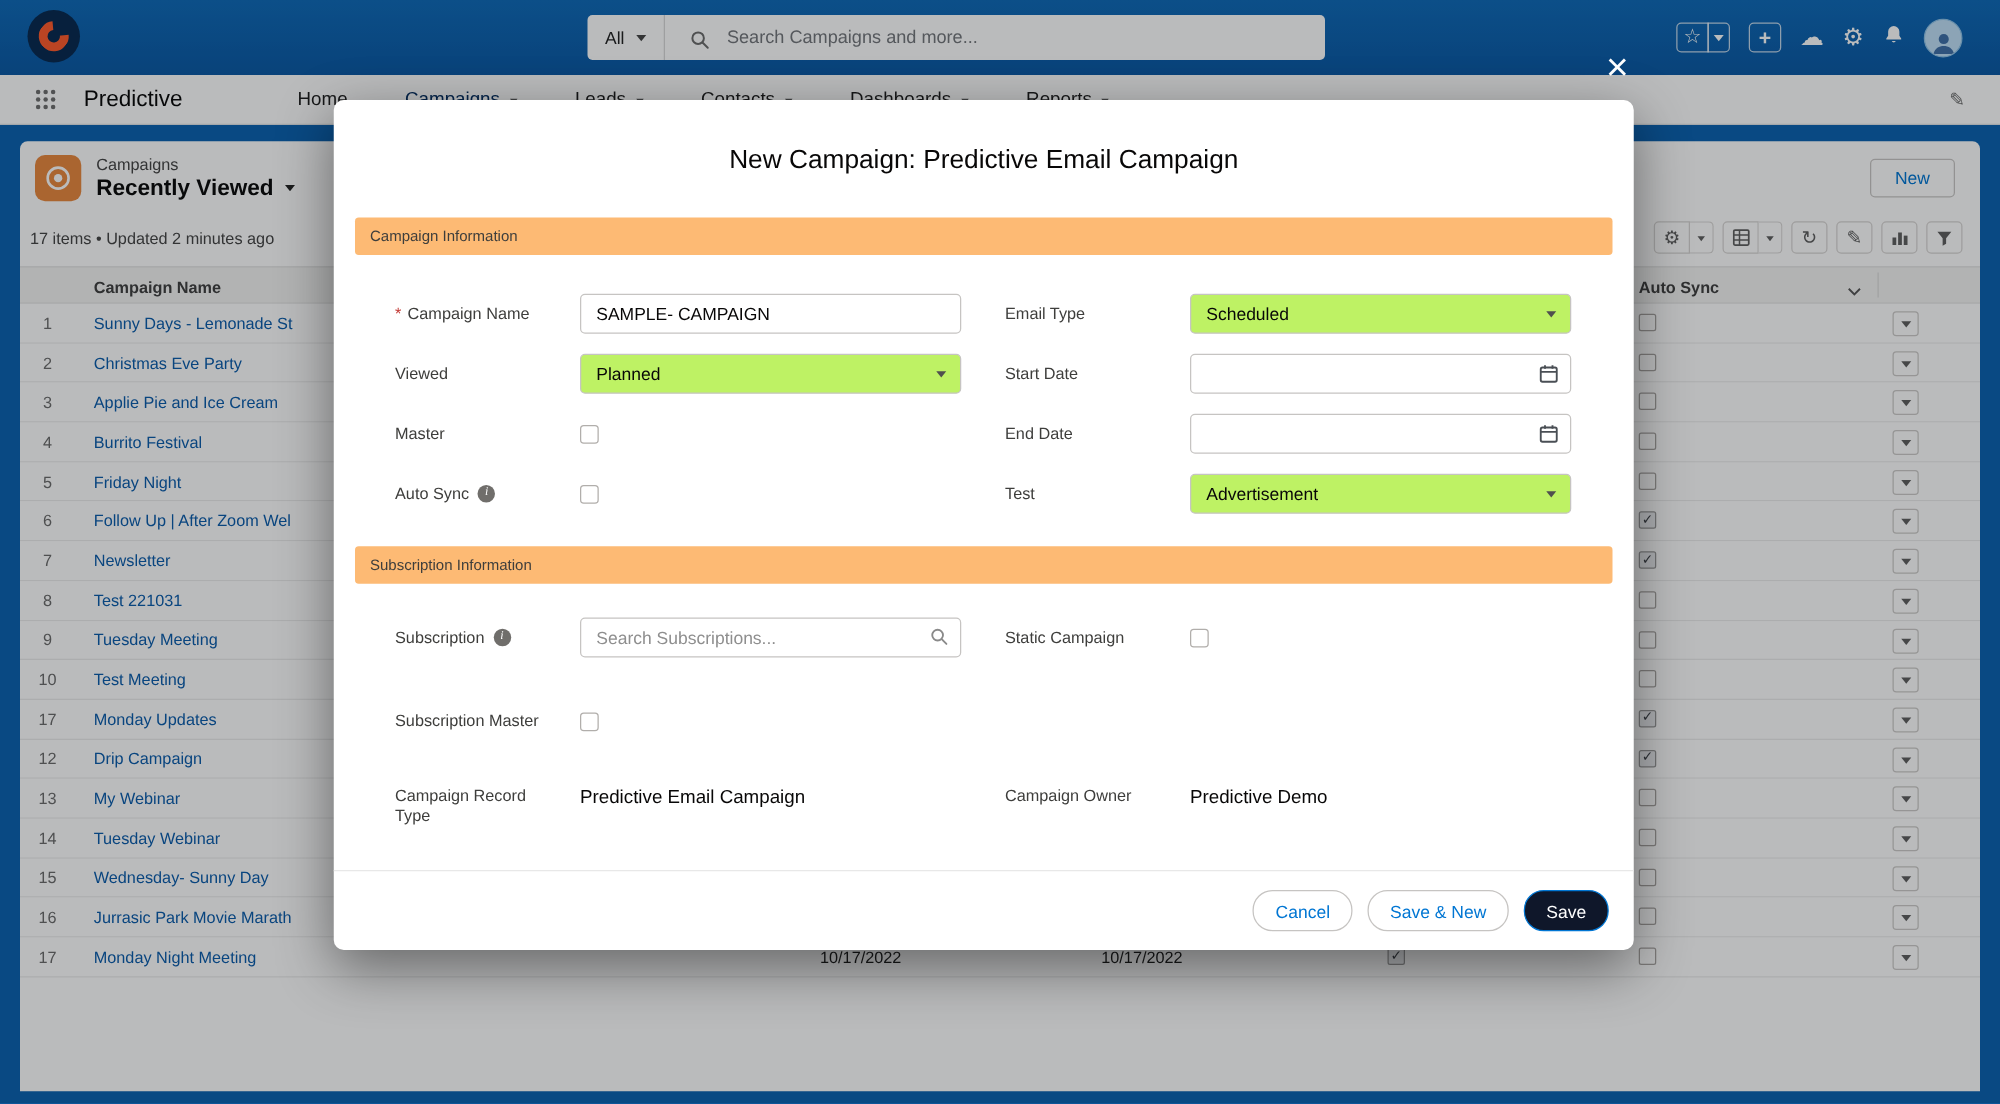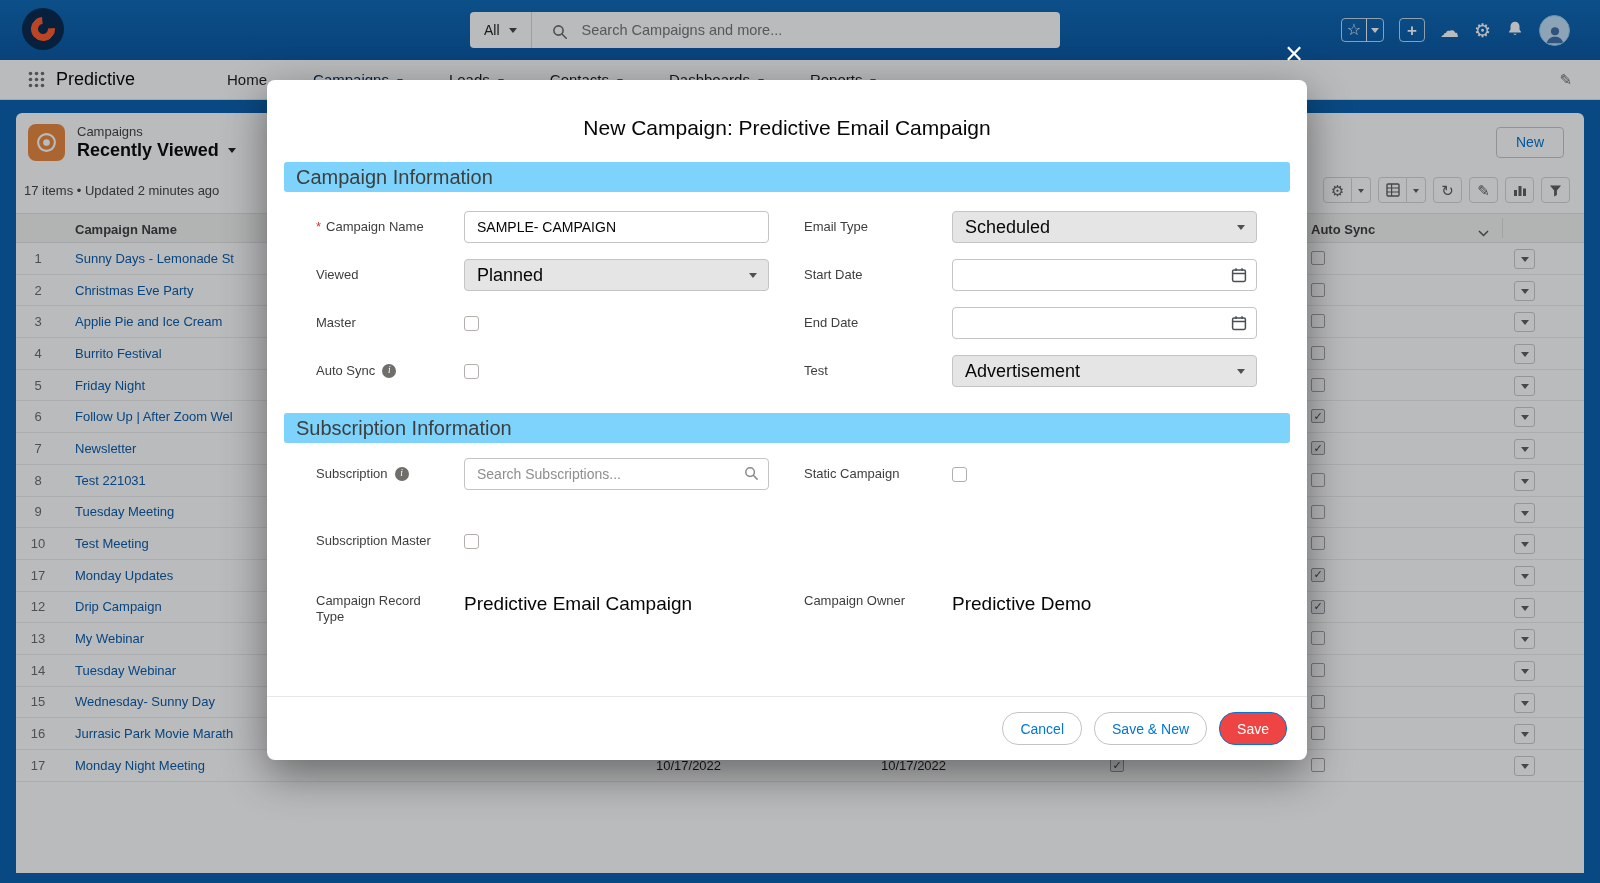--- a/index.html
+++ b/index.html
@@ -21,21 +21,21 @@
   .hbtn.joinR{min-width:18px;margin-left:-1px;border-radius:0 4px 4px 0}
   .hbtn.joinL{border-radius:4px 0 0 4px}
   .hbtn.plus{width:25px;font-size:17px;font-weight:700;line-height:1}
   .wicon{font-size:16px;line-height:1;cursor:pointer}
   .wicon.big{font-size:19px}
   .avatar{width:31px;height:31px;border-radius:50%;background:#bfe0f7;border:1px solid #8fc3e8;display:flex;align-items:flex-end;justify-content:center;overflow:hidden;cursor:pointer}
 
   
   .navbar{position:absolute;left:0;top:60px;width:1600px;height:40px;background:#fff;display:flex;align-items:center;border-bottom:1px solid #dfe3e8;z-index:10}
   .waffle{margin-left:28px;cursor:pointer;display:flex}
-  .appname{margin-left:11px;font-size:18px;font-weight:500;color:#080707}
+  .appname{margin-left:22px;font-size:18px;font-weight:500;color:#080707}
   .tabs{display:flex;margin-left:92px;gap:46px;height:40px}
   .tab{display:flex;align-items:center;gap:8px;font-size:15px;color:#1d1d1d;cursor:pointer;position:relative;height:40px}
   .tab .car{color:#585858;border-width:3.5px;border-top-width:4.5px}
   .tab.active{font-weight:500;color:#032d60}
   .tab.active::after{content:"";position:absolute;left:-8px;right:-8px;bottom:0;height:3px;background:#032d60}
   .nav-pencil{margin-left:auto;margin-right:28px;color:#6e6e6e;font-size:15px;cursor:pointer}
 
   
   .content{position:absolute;left:0;top:100px;width:1600px;height:783px;background:#0b61b0;z-index:5}
   .card{position:absolute;left:16px;top:13px;width:1568px;height:760px;background:#fff;border-radius:6px 6px 0 0;overflow:hidden}
@@ -72,44 +72,44 @@
   .cb .tick{font-size:11px;color:#3e4147;line-height:1}
   .cell-sync{left:1295px}.cell-active{left:1094px}
   .row-action{position:absolute;left:1498px;top:6px;width:21px;height:20px;border:1px solid #cdcbc9;border-radius:3px;background:#fff;display:flex;align-items:center;justify-content:center;cursor:pointer}
   .act-car{width:0;height:0;border:4px solid transparent;border-top:5px solid #5f5f5f;margin-top:5px}
 
   
   .backdrop{position:absolute;inset:0;background:rgba(8,10,14,.28);z-index:40}
   .modal{position:absolute;left:267px;top:80px;width:1040px;height:680px;background:#fff;border-radius:8px;box-shadow:0 14px 44px rgba(0,0,0,.45);z-index:50;display:flex;flex-direction:column}
   .modal-close{position:absolute;top:-42px;right:4px;color:#fff;font-size:31px;font-weight:300;line-height:1;cursor:pointer}
   .m-title{text-align:center;padding:36px 0 18px;font-size:21px;font-weight:500;color:#080707}
-  .m-section{margin:4px 17px;height:30px;background:#7dd3fc;border-radius:3px;display:flex;align-items:center;padding-left:12px;font-size:20px;font-weight:500;color:#3e3e3c}
+  .m-section{margin:16px 17px;height:30px;background:#fdba74;border-radius:3px;display:flex;align-items:center;padding-left:12px;font-size:12px;font-weight:500;color:#3e3e3c}
   .m-section.s2{margin-top:10px}
   .m-section.s3{margin-top:3px}
   .fgrid{display:grid;grid-template-columns:453px 453px;column-gap:35px;padding:15px 49px 0 49px}
   .fgrid.sub{padding-top:11px}
   .fgrid.sub2{padding-top:0;margin-top:35px}
   .fgrid.sys{padding-top:28px}
   .field{display:flex;margin-bottom:16px;min-height:32px}
   .field.nomb{margin-bottom:0}
   .flabel{width:148px;flex-shrink:0;padding:8px 26px 0 0;font-size:13px;color:#3e3e3c;display:flex;gap:7px;align-items:flex-start;line-height:1.25}
   .req{color:#c23934;margin-right:-2px}
   .info{width:14px;height:14px;border-radius:50%;background:#706e6b;color:#fff;font-size:9.5px;font-style:italic;font-family:"Liberation Serif",serif;display:inline-flex;align-items:center;justify-content:center;flex-shrink:0;margin-top:1px}
   .control{width:305px;position:relative}
   .tinput{width:100%;height:32px;border:1px solid #c6c4c2;border-radius:4px;padding:0 34px 0 12px;font:14px "Liberation Sans",sans-serif;color:#080707;background:#fff;outline:none}
   .tinput::placeholder{color:#8e8e8e}
-  .sel{width:100%;height:32px;border:1px solid #c6c4c2;border-radius:4px;padding:0 28px 0 12px;font-size:18px;color:#080707;display:flex;align-items:center;background:#e5e5e5;cursor:pointer}
+  .sel{width:100%;height:32px;border:1px solid #c6c4c2;border-radius:4px;padding:0 28px 0 12px;font-size:14px;color:#080707;display:flex;align-items:center;background:#bef264;cursor:pointer}
   .sel-car{position:absolute;right:12px;top:14px;width:0;height:0;border:4px solid transparent;border-top:5px solid #50504e;pointer-events:none}
   .icon-right{position:absolute;right:10px;top:8px;color:#4a4f55;display:flex;cursor:pointer}
   .cbx{width:15px;height:15px;border:1px solid #b1aeab;border-radius:3px;background:#fff;margin-top:9px;cursor:pointer}
-  .sys-val{font-size:19px;color:#080707;padding-top:8px;white-space:nowrap}
+  .sys-val{font-size:15px;color:#080707;padding-top:8px;white-space:nowrap}
   .m-footer{margin-top:auto;border-top:1px solid #e8e8e8;height:64px;display:flex;align-items:center;justify-content:flex-end;gap:12px;padding:0 20px}
   .btn{height:33px;border-radius:16px;font-size:14px;padding:0 17px;display:flex;align-items:center;cursor:pointer;font-family:inherit}
   .btn-neutral{background:#fff;border:1px solid #c6c4c2;color:#0176d3}
-  .btn-brand{background:#ef4444;border:1px solid #0176d3;color:#fff}
+  .btn-brand{background:#0f172a;border:1px solid #0176d3;color:#fff}
 </style>
 </head>
 <body>
 
 <header class="ghead">
   <div class="logo">
       <div class="logo-swirl"></div>
     </div>
   <div class="searchbox">
     <div class="scope">

